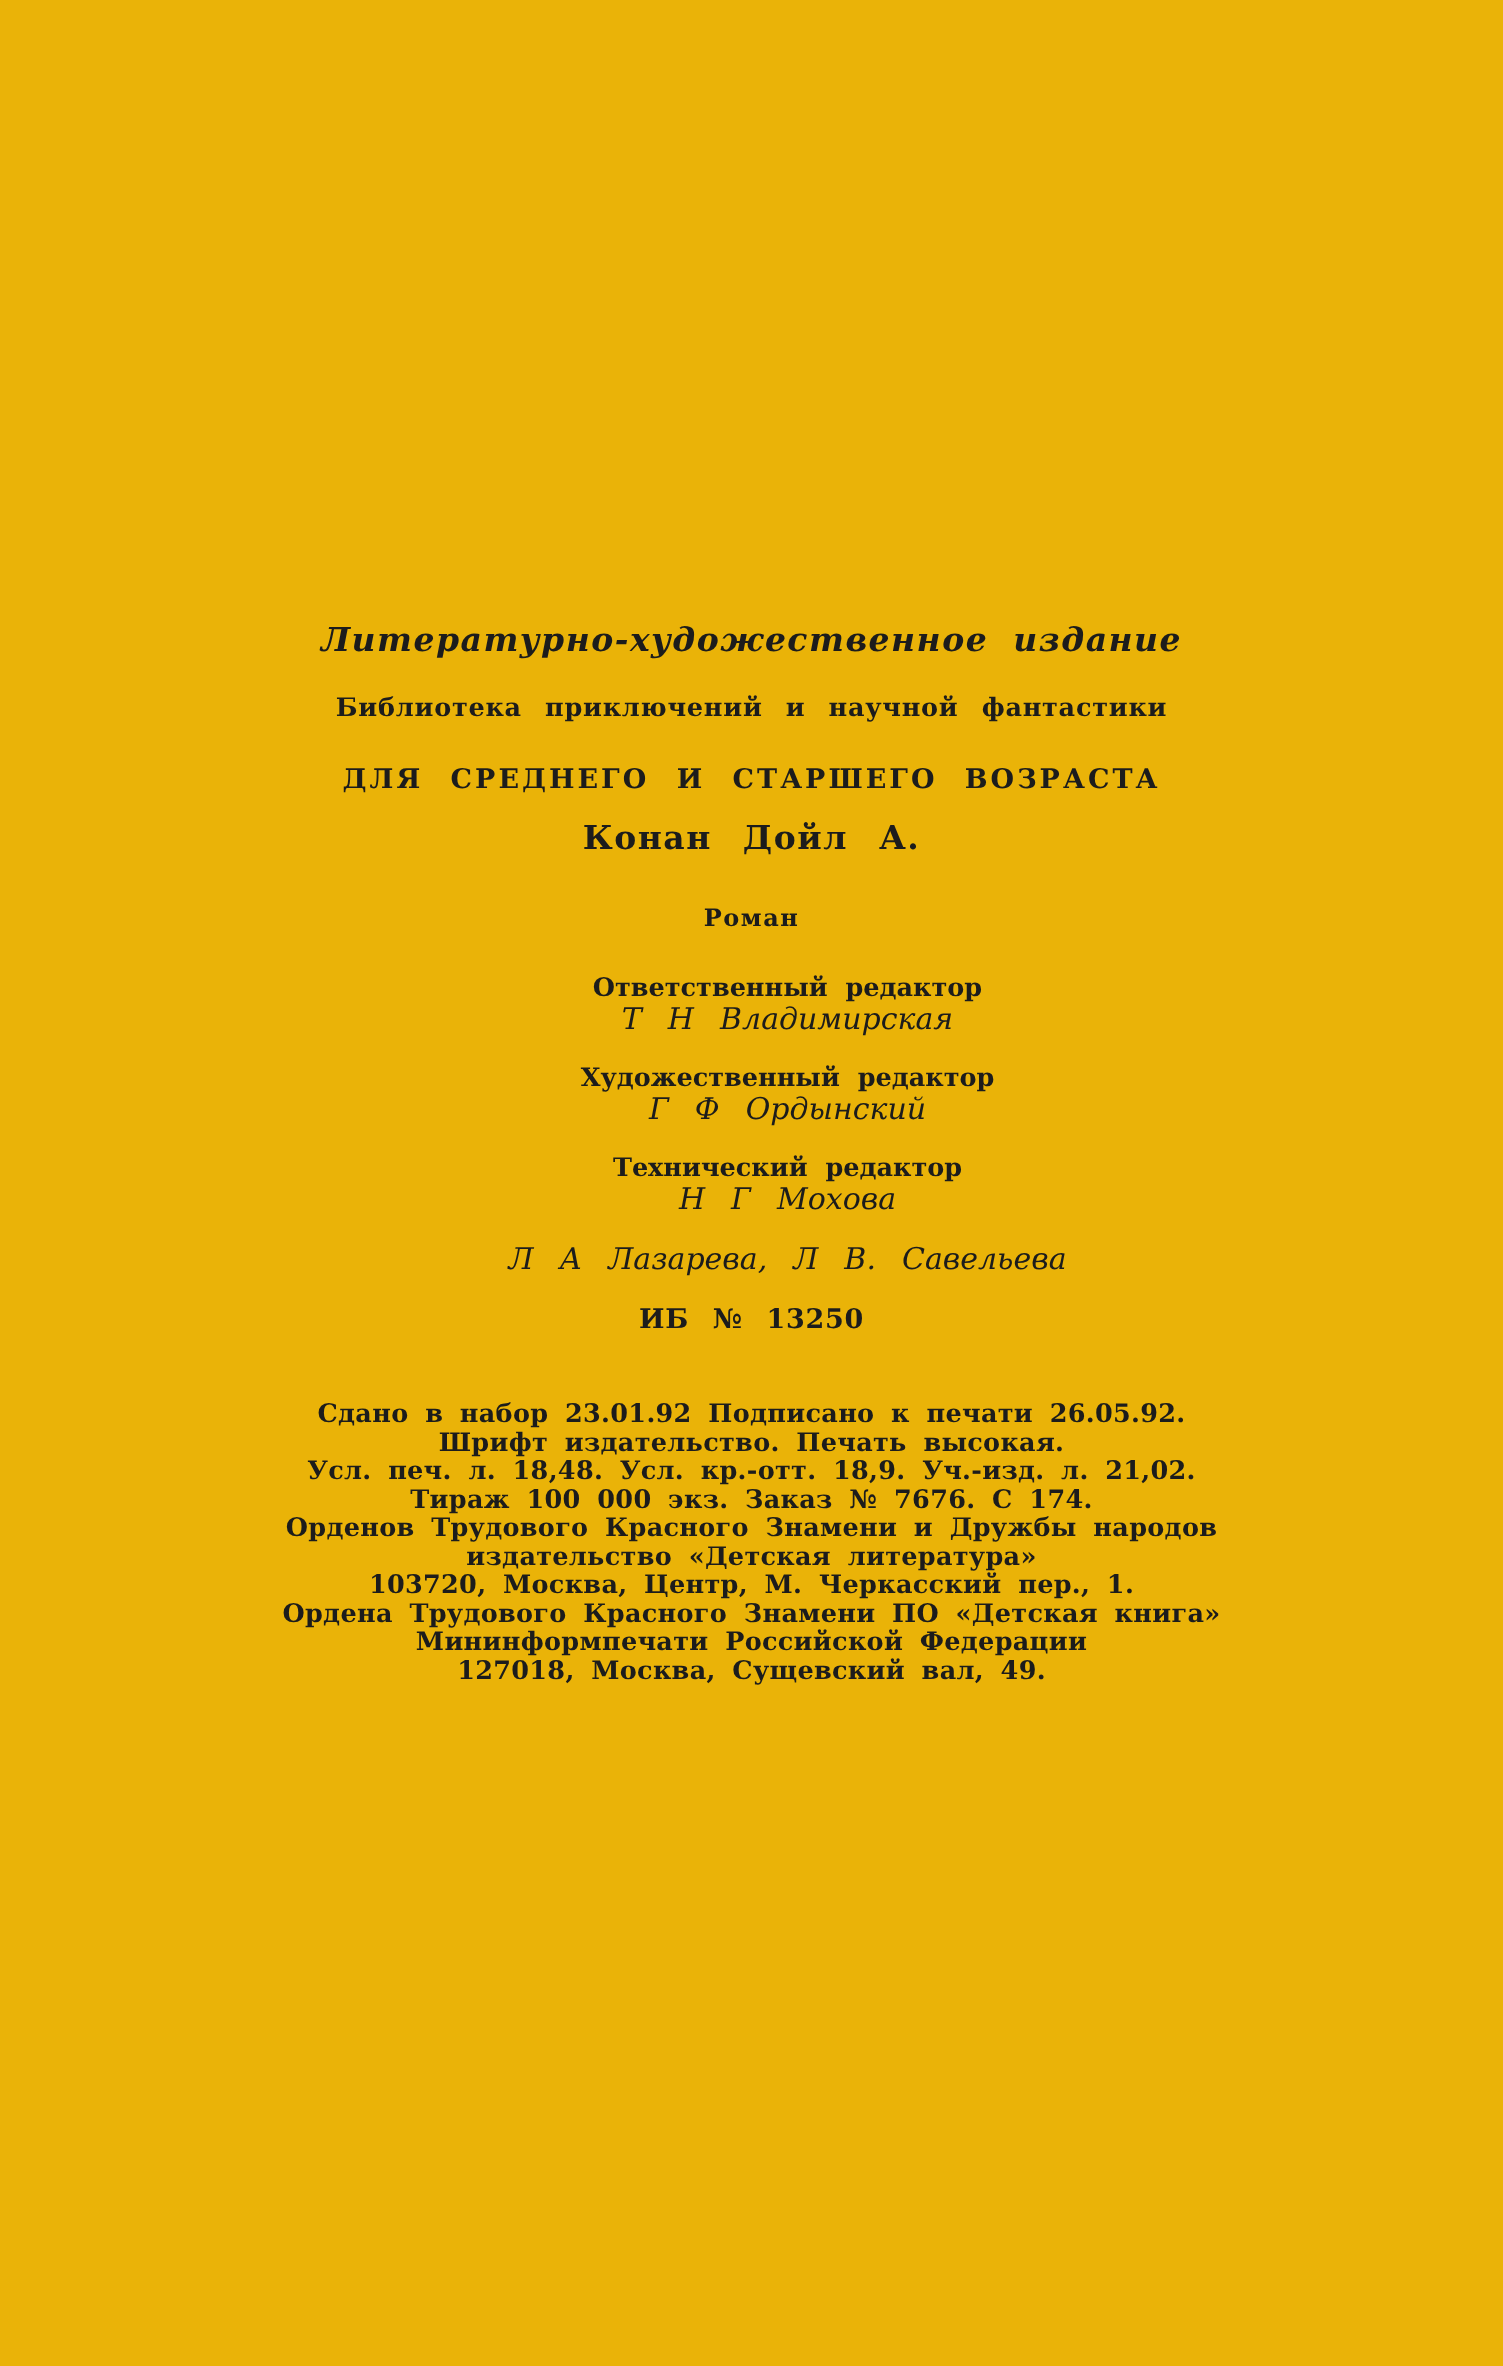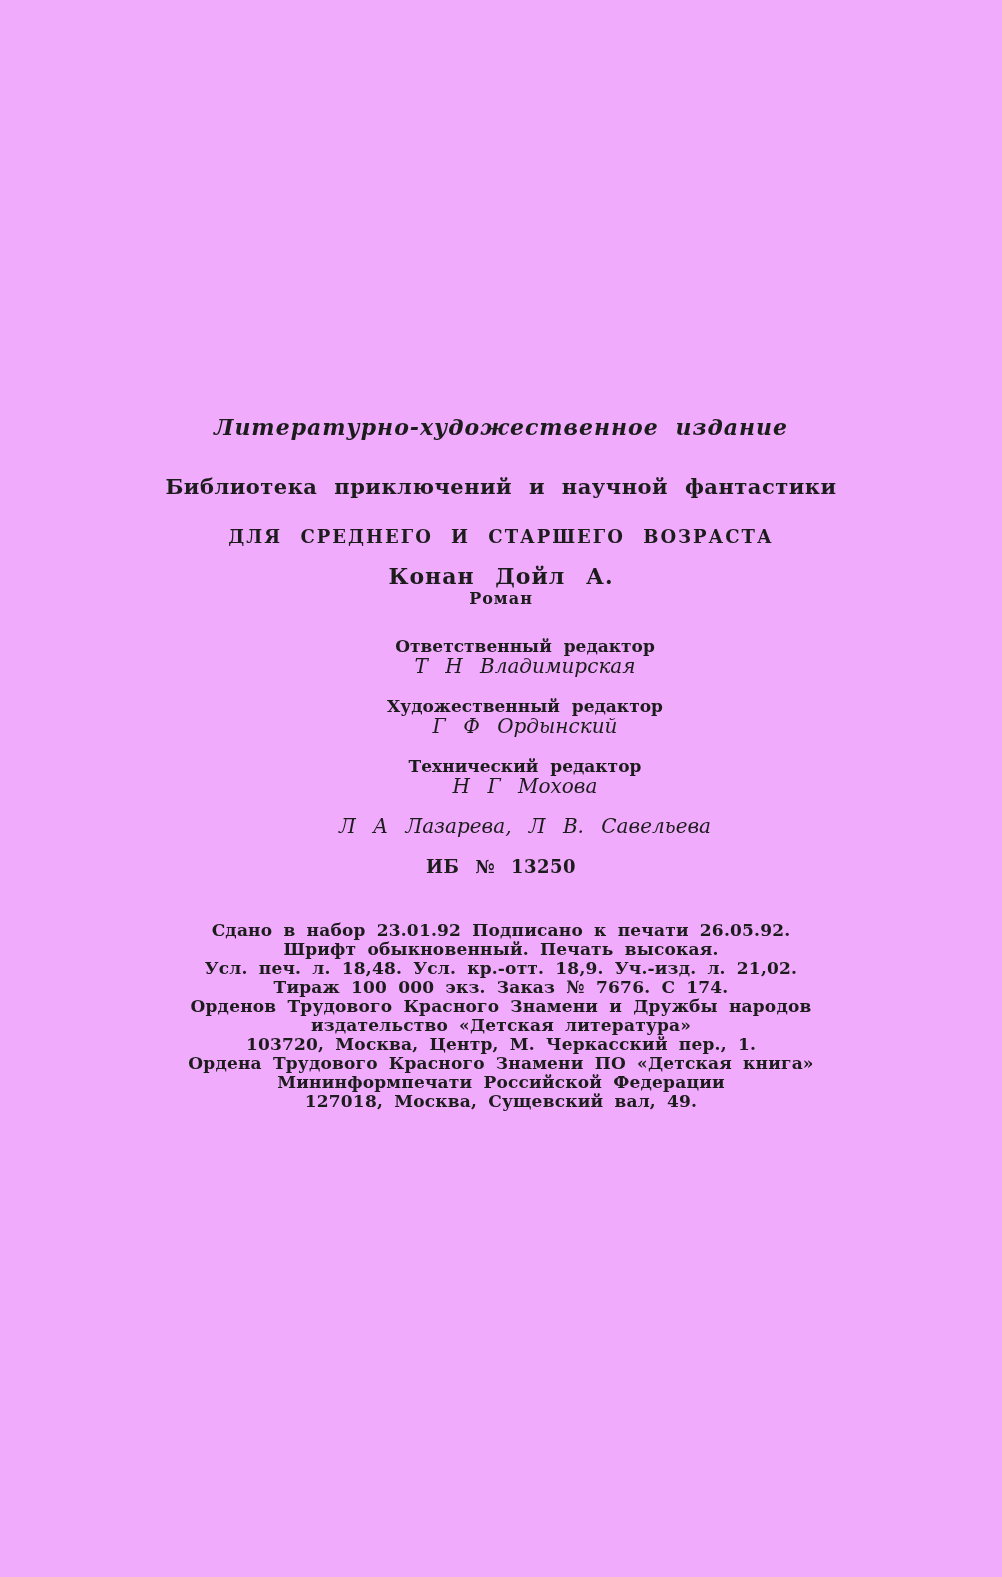--- a/index.html
+++ b/index.html
@@ -1,20 +1,20 @@
 <!DOCTYPE html>
 <html><head>
 <meta charset="utf-8">
 <style>
   html, body { margin: 0; padding: 0; background: #ffffff; }
   .page {
     position: relative;
     width: 1002px;
     height: 1577px;
-    background: #f0abfc;
+    background: #eab308;
     font-family: "DejaVu Serif", serif;
     color: #1c1c1c;
     overflow: hidden;
   }
   .col {
     position: absolute;
     top: 0;
     left: 0;
     width: 1002px;
     padding-top: 414px;
@@ -22,22 +22,22 @@
     box-sizing: border-box;
   }
   .edition-type {
     font-size: 22px;
     font-style: italic;
     font-weight: bold;
     letter-spacing: 1px;
     word-spacing: 8px;
   }
   .series {
-    margin-top: 34px;
-    font-size: 21px;
+    margin-top: 22px;
+    font-size: 17px;
     font-weight: bold;
     word-spacing: 9px;
     letter-spacing: 0.5px;
   }
   .audience {
     margin-top: 27px;
     font-size: 18px;
     font-weight: bold;
     letter-spacing: 2px;
     word-spacing: 10px;
@@ -50,20 +50,21 @@
     letter-spacing: 1px;
   }
   .title {
     margin-top: 29px;
     font-size: 27px;
     font-weight: bold;
     letter-spacing: 4px;
     word-spacing: 14px;
   }
   .genre {
+    margin-top: 30px;
     font-size: 16px;
     font-weight: bold;
     letter-spacing: 1px;
   }
   .staff { margin-top: 28px; }
   .staff-entry { margin-bottom: 20px; padding-left: 48px; }
   .staff-role {
     font-size: 17px;
     font-weight: bold;
     word-spacing: 6px;
@@ -125,21 +126,21 @@
       </div>
       <div class="staff-entry">
         <div class="staff-name">Л А Лазарева, Л В. Савельева</div>
       </div>
     </div>
 
     <div class="ib">ИБ № 13250</div>
 
     <div class="imprint">
       <div class="imprint-line">Сдано в набор 23.01.92 Подписано к печати 26.05.92.</div>
-      <div class="imprint-line">Шрифт обыкновенный. Печать высокая.</div>
+      <div class="imprint-line">Шрифт издательство. Печать высокая.</div>
       <div class="imprint-line">Усл. печ. л. 18,48. Усл. кр.-отт. 18,9. Уч.-изд. л. 21,02.</div>
       <div class="imprint-line">Тираж 100 000 экз. Заказ № 7676. С 174.</div>
       <div class="imprint-line">Орденов Трудового Красного Знамени и Дружбы народов</div>
       <div class="imprint-line">издательство «Детская литература»</div>
       <div class="imprint-line">103720, Москва, Центр, М. Черкасский пер., 1.</div>
       <div class="imprint-line">Ордена Трудового Красного Знамени ПО «Детская книга»</div>
       <div class="imprint-line">Мининформпечати Российской Федерации</div>
       <div class="imprint-line">127018, Москва, Сущевский вал, 49.</div>
     </div>
 

